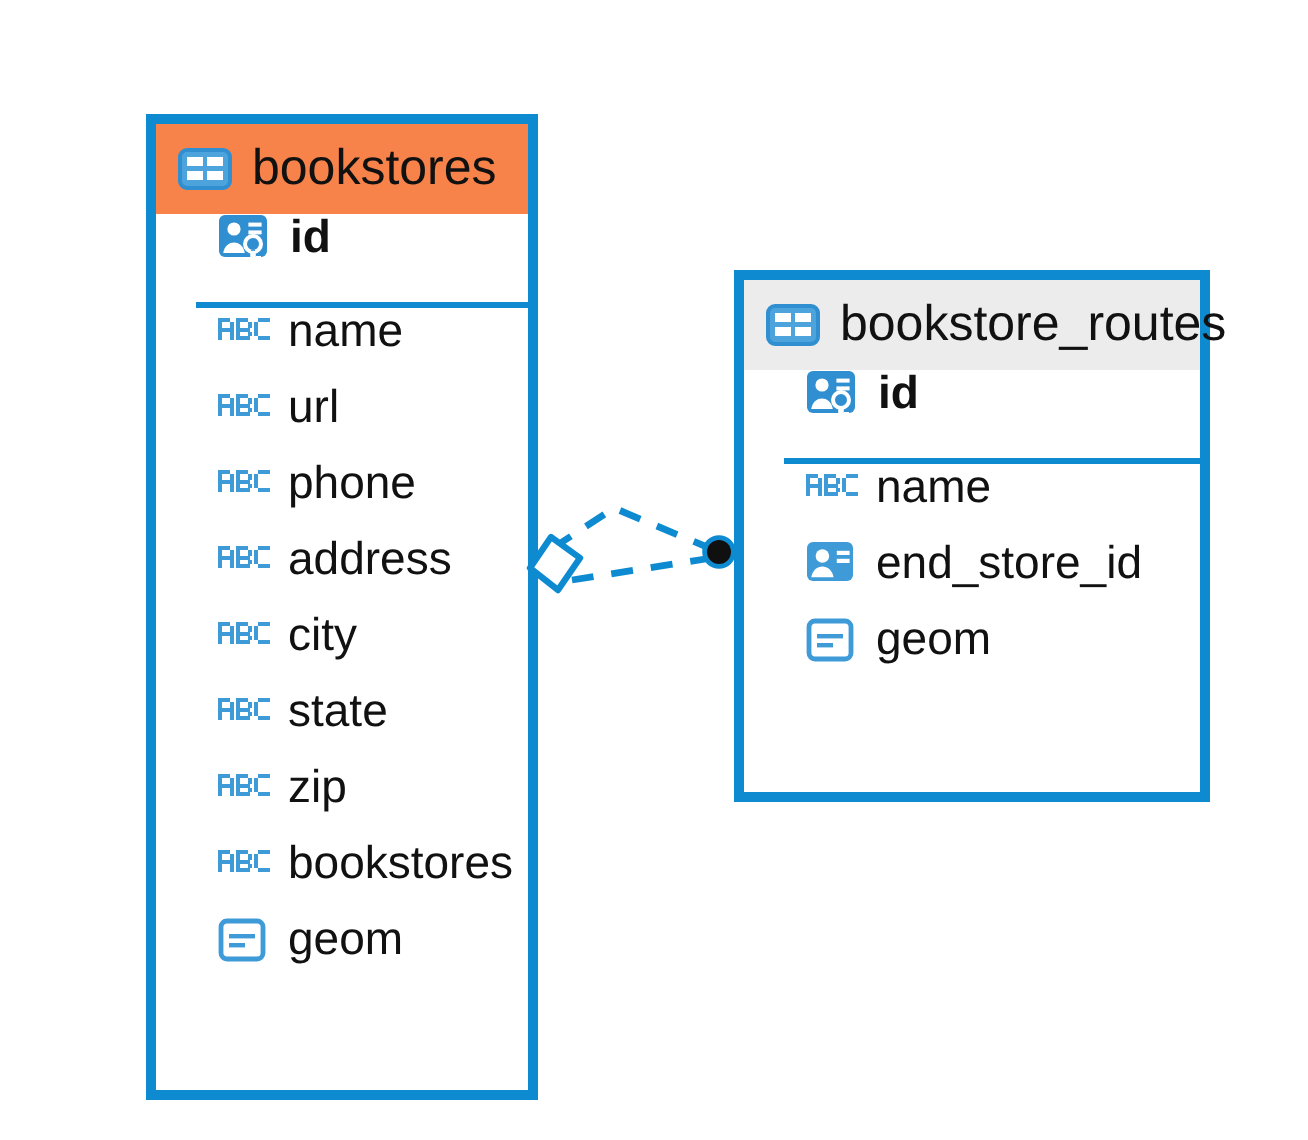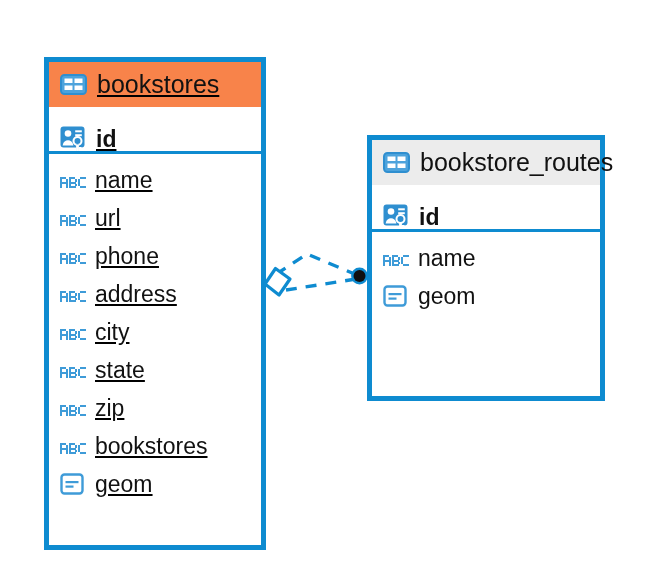--- a/index.html
+++ b/index.html
@@ -42,25 +42,26 @@
 
   .entity-title {
     font-size: 25px;
     color: #111111;
     line-height: 1;
     white-space: nowrap;
   }
 
   .field {
     display: flex;
-    align-items: flex-end;
+    align-items: flex-start;
     box-sizing: border-box;
     height: 38px;
     padding: 0 10px 0 11px;
     gap: 9px;
+    margin-left: 20px;
   }
   .field.pk {
     height: 47px;
     border-bottom: 3px solid #0E8BD0;
   }
   .field-label {
     font-size: 23px;
     color: #111111;
     line-height: 1;
     white-space: nowrap;
@@ -95,21 +96,21 @@
     width: 654px;
     height: 570px;
     pointer-events: none;
   }
 </style>
 </head>
 <body>
 
 <div class="canvas">
 
-  <div class="entity" id="entity-bookstores" style="left:44px; top:57px; width:222px; height:493px;text-decoration:underline;">
+  <div class="entity" id="entity-bookstores" style="left:73px; top:57px; width:196px; height:493px;">
 
     <div class="entity-header accent-orange">
       <span class="icon">
         <svg width="27" height="21" viewBox="0 0 27 21">
           <rect x="1" y="1" width="25" height="19" rx="3.5" fill="#4DA3DC" stroke="#2F8FD0" stroke-width="2"></rect>
           <rect x="4.5" y="4.5" width="8" height="4.5" fill="#FFFFFF"></rect>
           <rect x="14.5" y="4.5" width="8" height="4.5" fill="#FFFFFF"></rect>
           <rect x="4.5" y="11.5" width="8" height="4.5" fill="#FFFFFF"></rect>
           <rect x="14.5" y="11.5" width="8" height="4.5" fill="#FFFFFF"></rect>
         </svg>
@@ -391,20 +392,32 @@
               <rect x="20" y="0" width="6" height="2"></rect>
                 <rect x="18" y="2" width="2" height="7"></rect>
               <rect x="20" y="9" width="6" height="2"></rect>
             </g>
           </svg>
         </span>
         <span class="field-label">name</span>
       </div>
 
 
+      <div class="field">
+        <span class="icon">
+          <svg width="26" height="22" viewBox="0 0 26 22">
+            <rect x="0.5" y="1" width="23" height="19.5" rx="3" fill="#3E9BD8"></rect>
+            <circle cx="8.2" cy="8" r="3.4" fill="#FFFFFF"></circle>
+            <path d="M2.6 18.6c0.7-3.7 3.1-5.4 5.6-5.4s4.9 1.7 5.6 5.4z" fill="#FFFFFF"></path>
+            <rect x="15.4" y="5.4" width="6.4" height="2.1" fill="#FFFFFF"></rect>
+            <rect x="15.4" y="9.4" width="6.4" height="2.1" fill="#FFFFFF"></rect>
+          </svg>
+        </span>
+        <span class="field-label">end_store_id</span>
+      </div>
 
       <div class="field">
         <span class="icon">
           <svg width="26" height="24" viewBox="0 0 26 24">
             <rect x="1.5" y="2.5" width="21" height="19" rx="3" fill="#FFFFFF" stroke="#3E9BD8" stroke-width="2.4"></rect>
             <rect x="5.5" y="9" width="13" height="2.2" fill="#3E9BD8"></rect>
             <rect x="5.5" y="13.5" width="8" height="2.2" fill="#3E9BD8"></rect>
           </svg>
         </span>
         <span class="field-label">geom</span>

